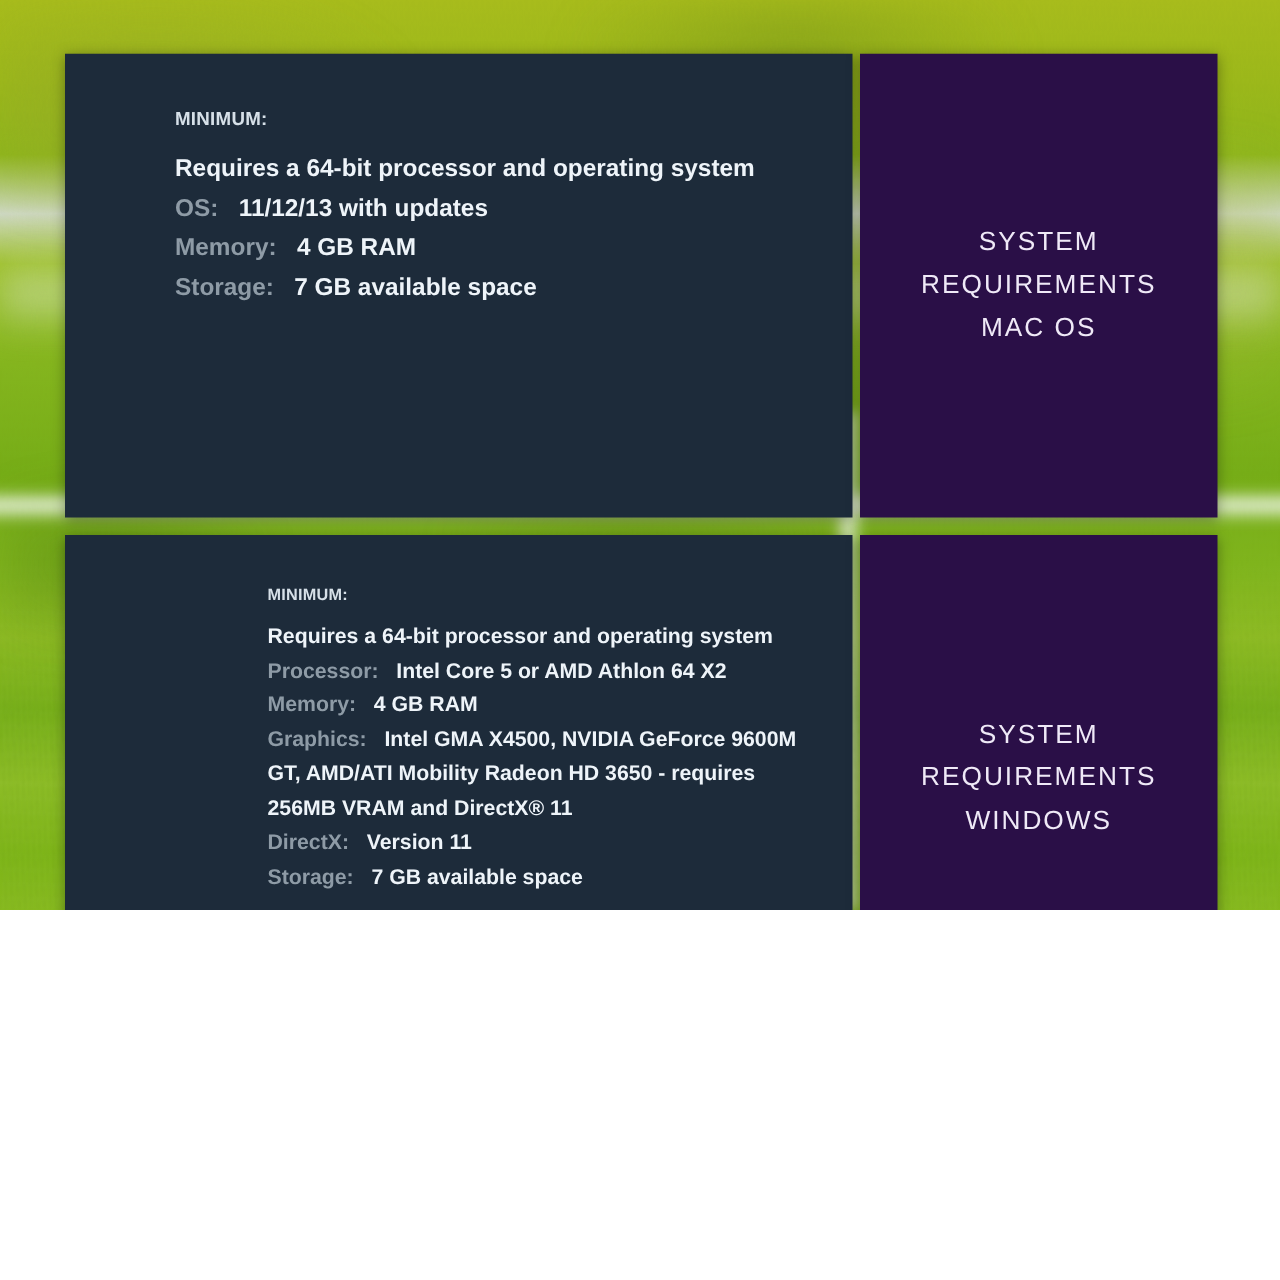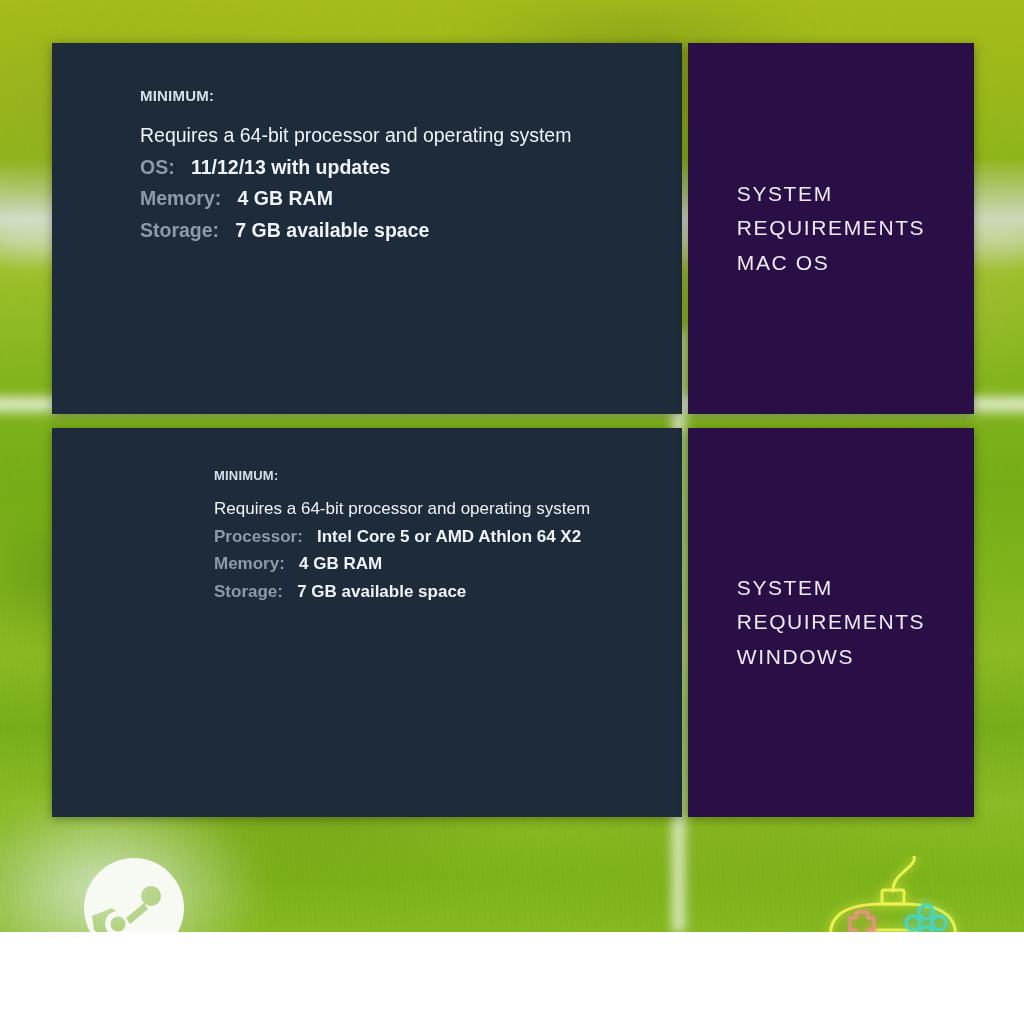--- a/index.html
+++ b/index.html
@@ -9,21 +9,21 @@
     width: 1024px;
     height: 1024px;
     overflow: hidden;
     font-family: "Liberation Sans", sans-serif;
   }
 
   
   #stage {
     position: relative;
     width: 1024px;
-    height: 932px;
+    height: 728px;
     overflow: hidden;
     background: #1d4ed8;
   }
 
   .bg-layer {
     position: absolute;
     inset: 0;
   }
 
   
@@ -159,26 +159,26 @@
   .spec-label {
     color: #8e9ba6;
     font-weight: bold;
   }
   .spec-value {
     color: #eef4f9;
     font-weight: bold;
   }
   .spec-intro {
     color: #eef4f9;
-    font-weight: normal;
+    font-weight: bold;
   }
 
   .label-text {
     color: #efe9f7;
-    text-align: left;
+    text-align: center;
     line-height: 1.62;
     letter-spacing: 1.6px;
     font-size: 21px;
     font-weight: normal;
   }
 
   
   #steam-logo {
     position: absolute;
     left: 34px;
@@ -296,20 +296,28 @@
       <div class="spec-line">
         <span class="spec-intro">Requires a 64-bit processor and operating system</span>
       </div>
       <div class="spec-line">
         <span class="spec-label">Processor:&nbsp;&nbsp;</span>
         <span class="spec-value">Intel Core 5 or AMD Athlon 64 X2</span>
       </div>
       <div class="spec-line">
         <span class="spec-label">Memory:&nbsp;&nbsp;</span>
         <span class="spec-value">4 GB RAM</span>
+      </div>
+      <div class="spec-line">
+        <span class="spec-label">Graphics:&nbsp;&nbsp;</span>
+        <span class="spec-value">Intel GMA X4500, NVIDIA GeForce 9600M GT, AMD/ATI Mobility Radeon HD 3650 - requires 256MB VRAM and DirectX® 11</span>
+      </div>
+      <div class="spec-line">
+        <span class="spec-label">DirectX:&nbsp;&nbsp;</span>
+        <span class="spec-value">Version 11</span>
       </div>
       <div class="spec-line">
         <span class="spec-label">Storage:&nbsp;&nbsp;</span>
         <span class="spec-value">7 GB available space</span>
       </div>
     </div>
   </div>
 
   <div class="panel label-panel" id="panel-win-label">
     <div class="label-text">

